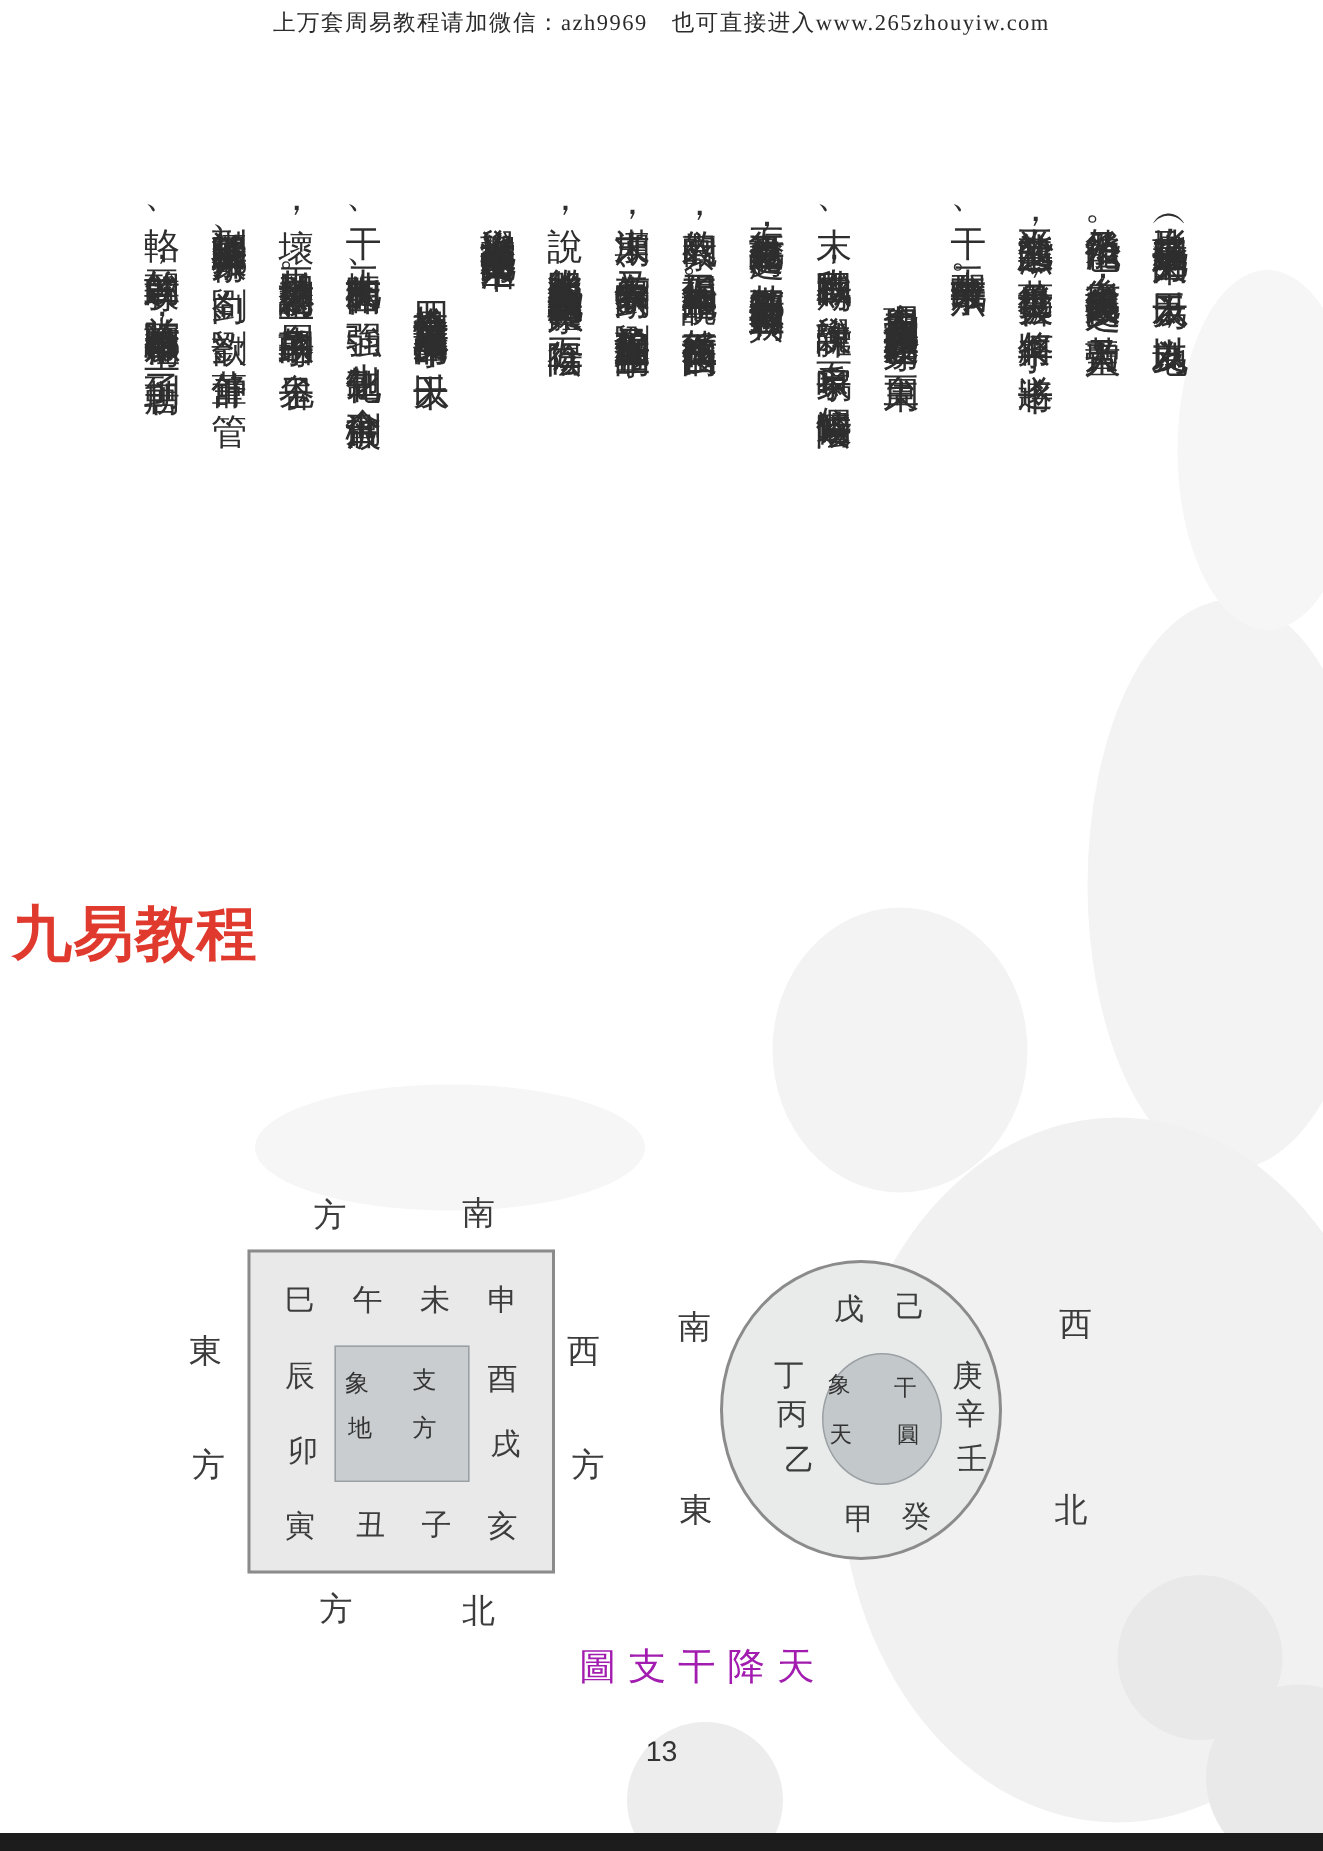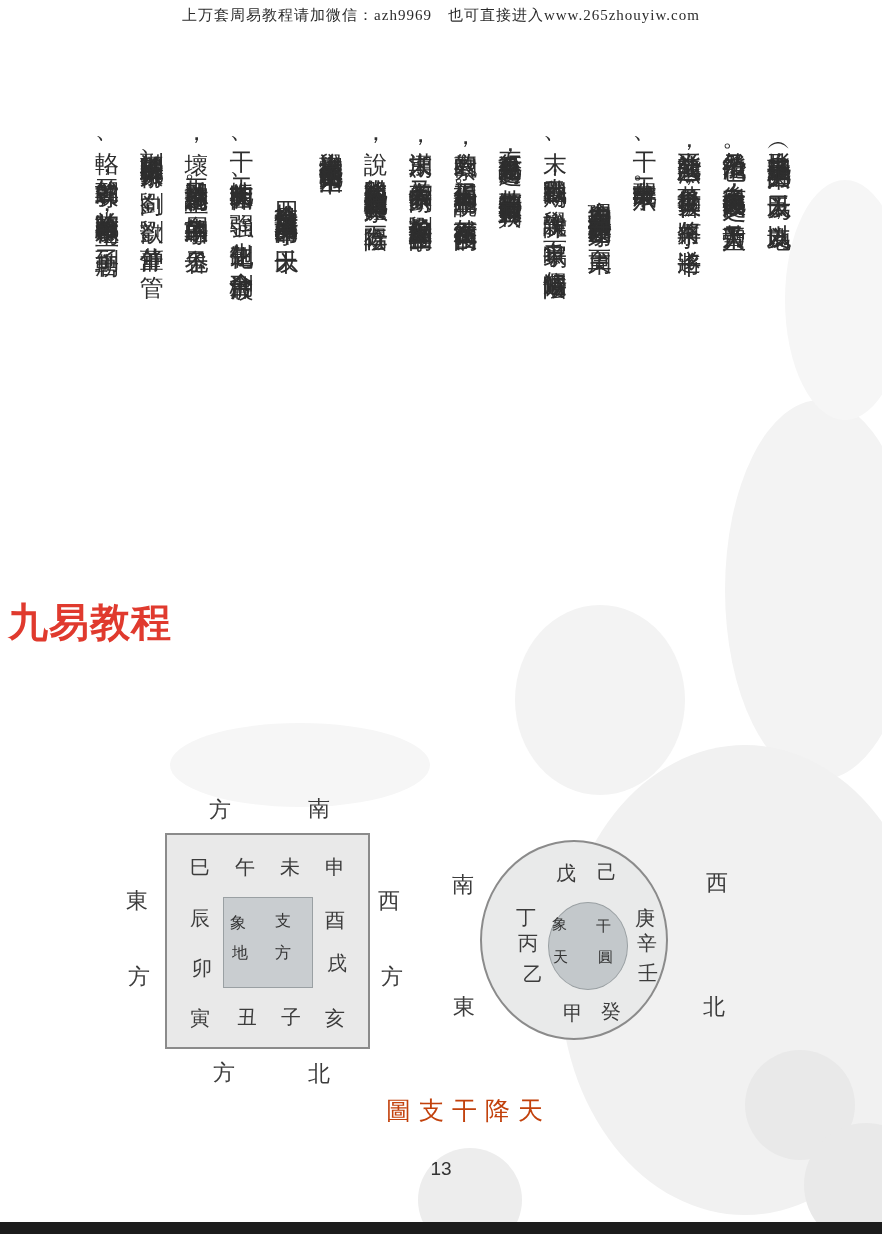--- a/index.html
+++ b/index.html
@@ -50,21 +50,21 @@
   .ci-inner{
     left:548px;top:902px;width:80px;height:88px;border-radius:50%;
     background:#c3c8cb;border:1px solid #9aa0a3;box-sizing:border-box;z-index:2;
   }
   .glyph{position:absolute;z-index:3;color:#3c3c3c;text-align:center;}
   .g20{font-size:20px;width:24px;height:24px;line-height:24px;}
   .g22{font-size:22px;width:26px;height:26px;line-height:26px;}
   .g16{font-size:16px;width:20px;height:20px;line-height:20px;color:#333;}
   .g15{font-size:15px;width:19px;height:19px;line-height:19px;color:#333;}
   .caption{
-    left:386px;top:1094px;font-size:25px;letter-spacing:8px;color:#c2410c;
+    left:386px;top:1094px;font-size:25px;letter-spacing:8px;color:#a21caf;
   }
   .page-number{
     left:0;top:1158px;width:882px;text-align:center;
     font-size:19px;color:#333;
     font-family:"Liberation Sans","DejaVu Sans",sans-serif;
   }
   .bottom-bar{
     left:0;top:1222px;width:882px;height:12px;background:#1c1c1c;
   }
 </style>

